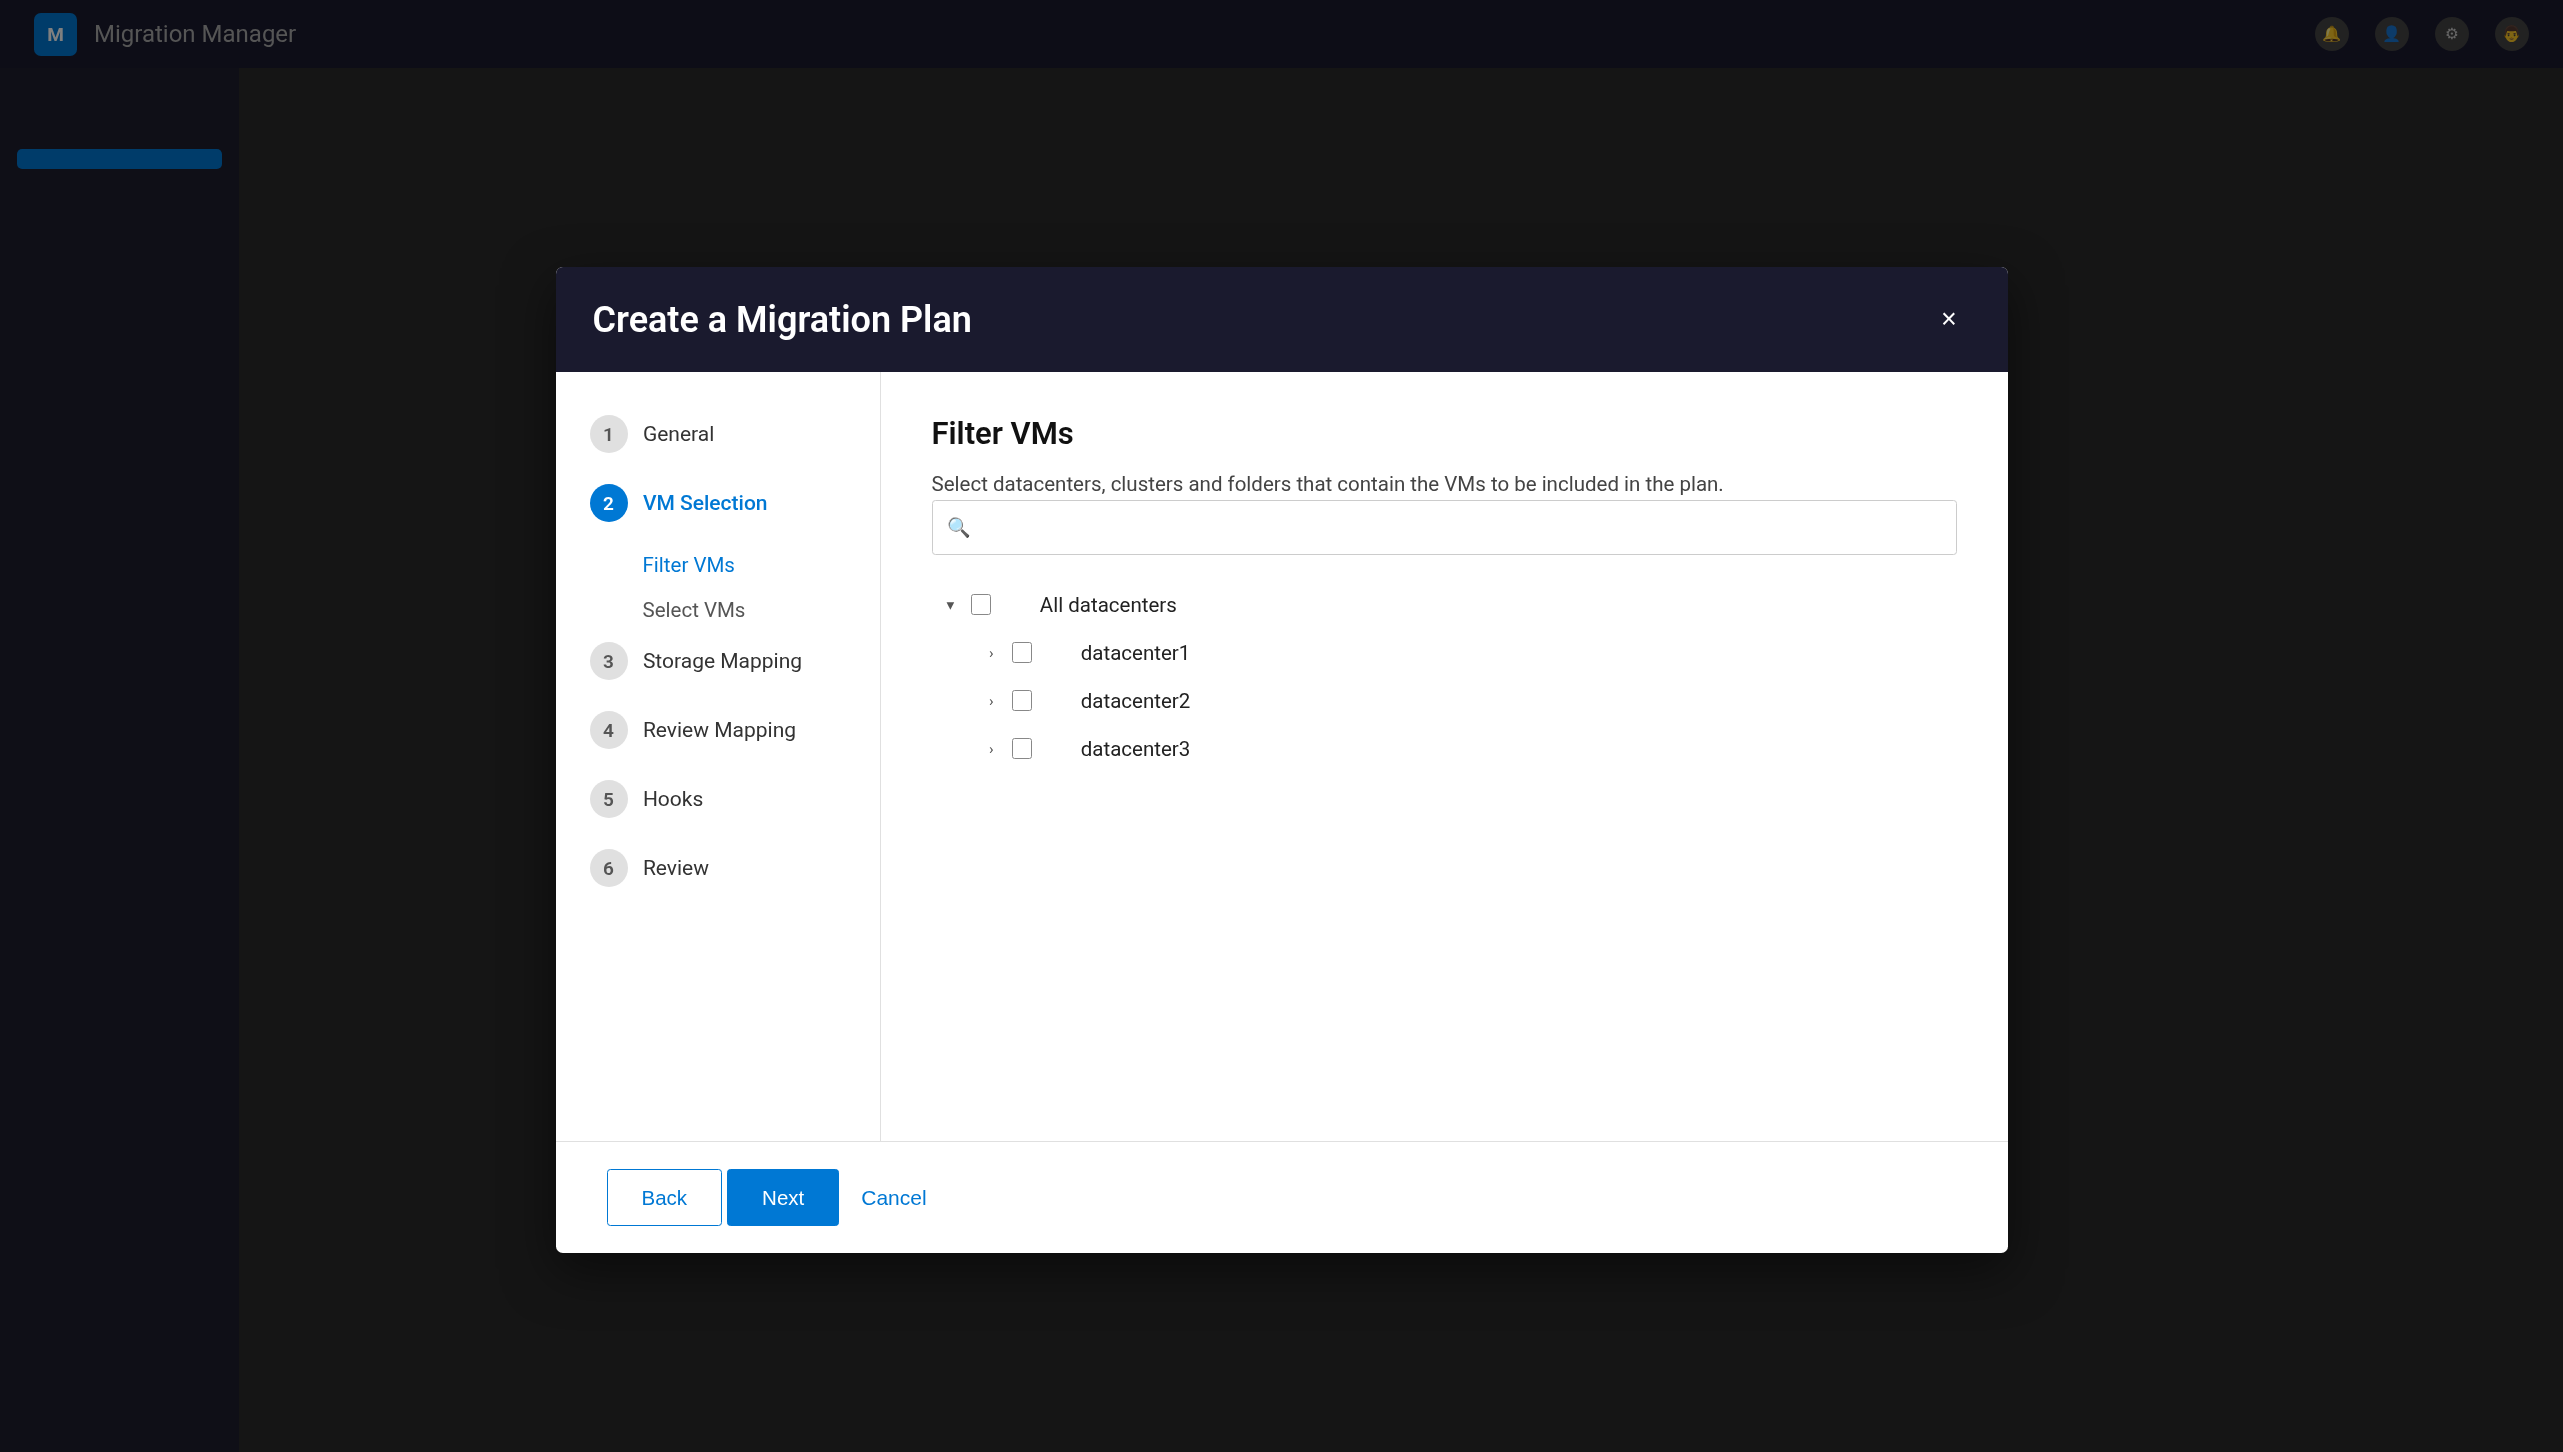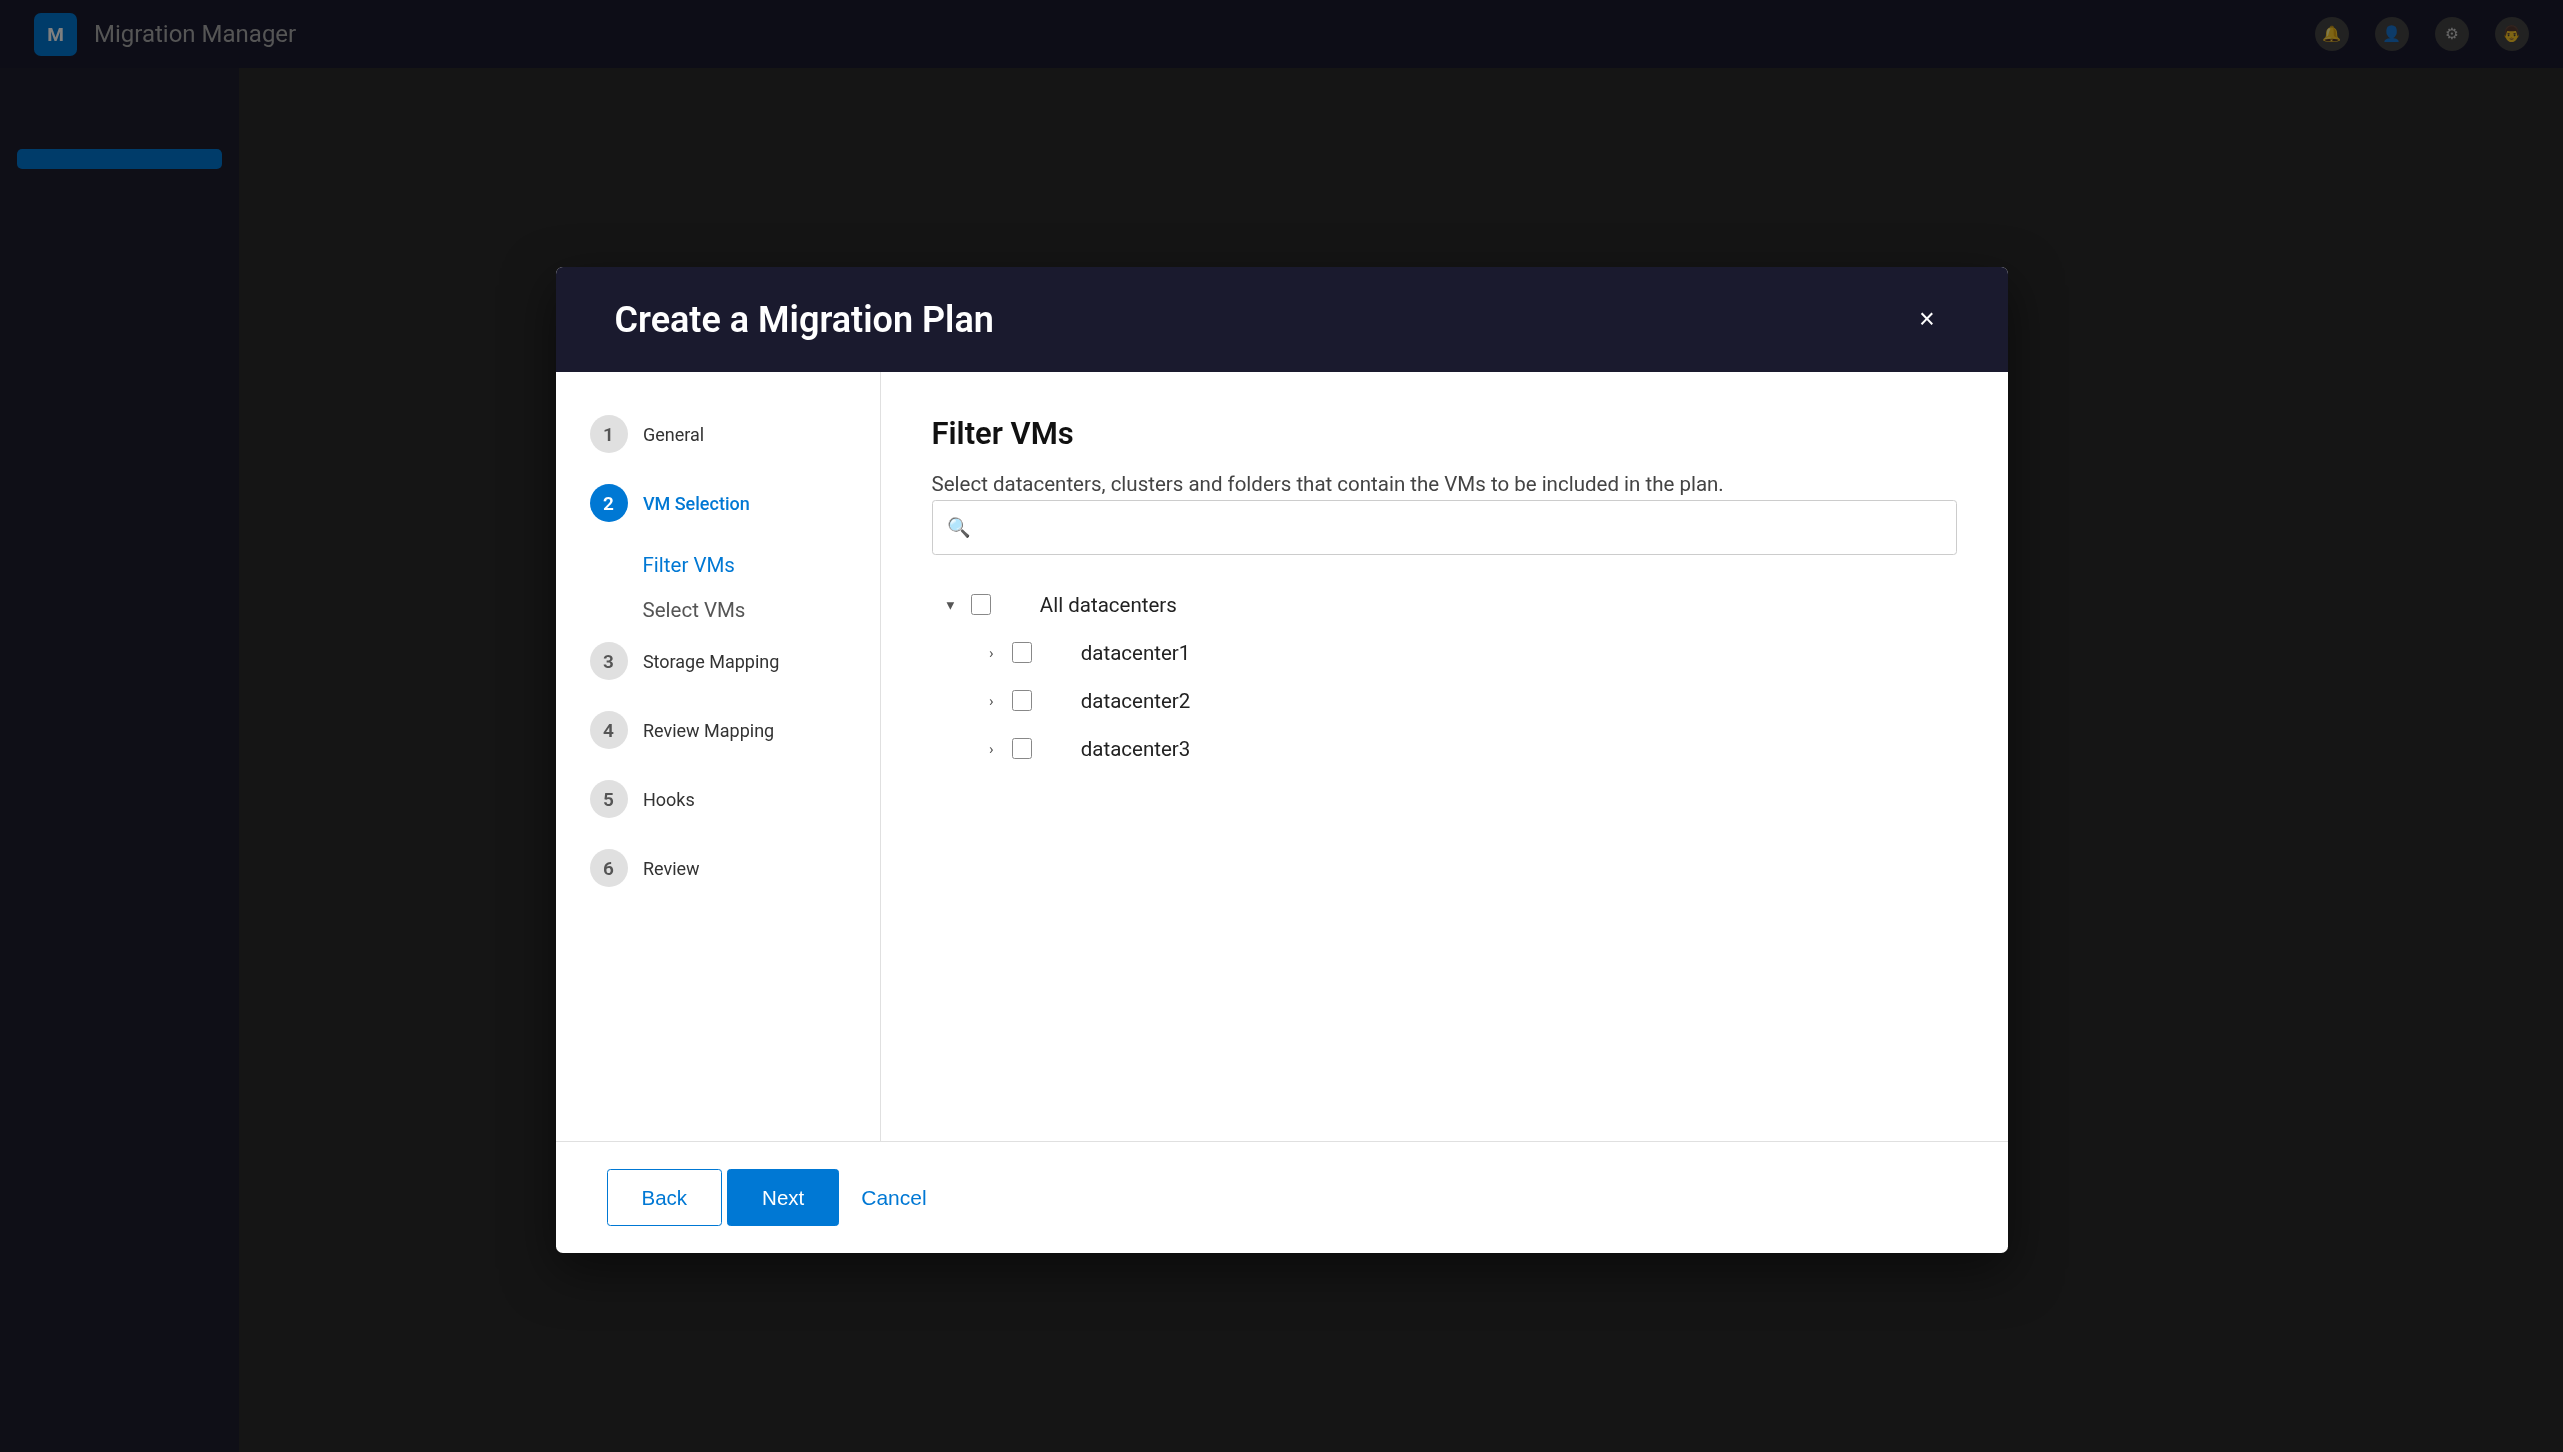--- a/index.html
+++ b/index.html
@@ -98,21 +98,21 @@
       border-radius: 6.8px;
       overflow: hidden;
       box-shadow: 0 17px 51px rgba(0,0,0,0.5);
       position: relative;
       margin-top: 68px;
     }
 
     
     .modal-header {
       background: #1a1a2e;
-      padding: 31px 59px;
+      padding: 31px 37px;
       display: flex;
       align-items: center;
       justify-content: space-between;
     }
 
     .modal-title {
       color: #ffffff;
       font-size: 36px;
       font-weight: 600;
     }
@@ -161,21 +161,21 @@
       display: flex; align-items: center; justify-content: center;
       flex-shrink: 0;
     }
 
     .step-number.active {
       background: #0078d4;
       color: #fff;
     }
 
     .step-label {
-      font-size: 18px;
+      font-size: 21px;
       color: #333;
       text-align: right;
     }
 
     .step-label.active {
       color: #0078d4;
       font-weight: 500;
     }
 
     .step-sub-item {

